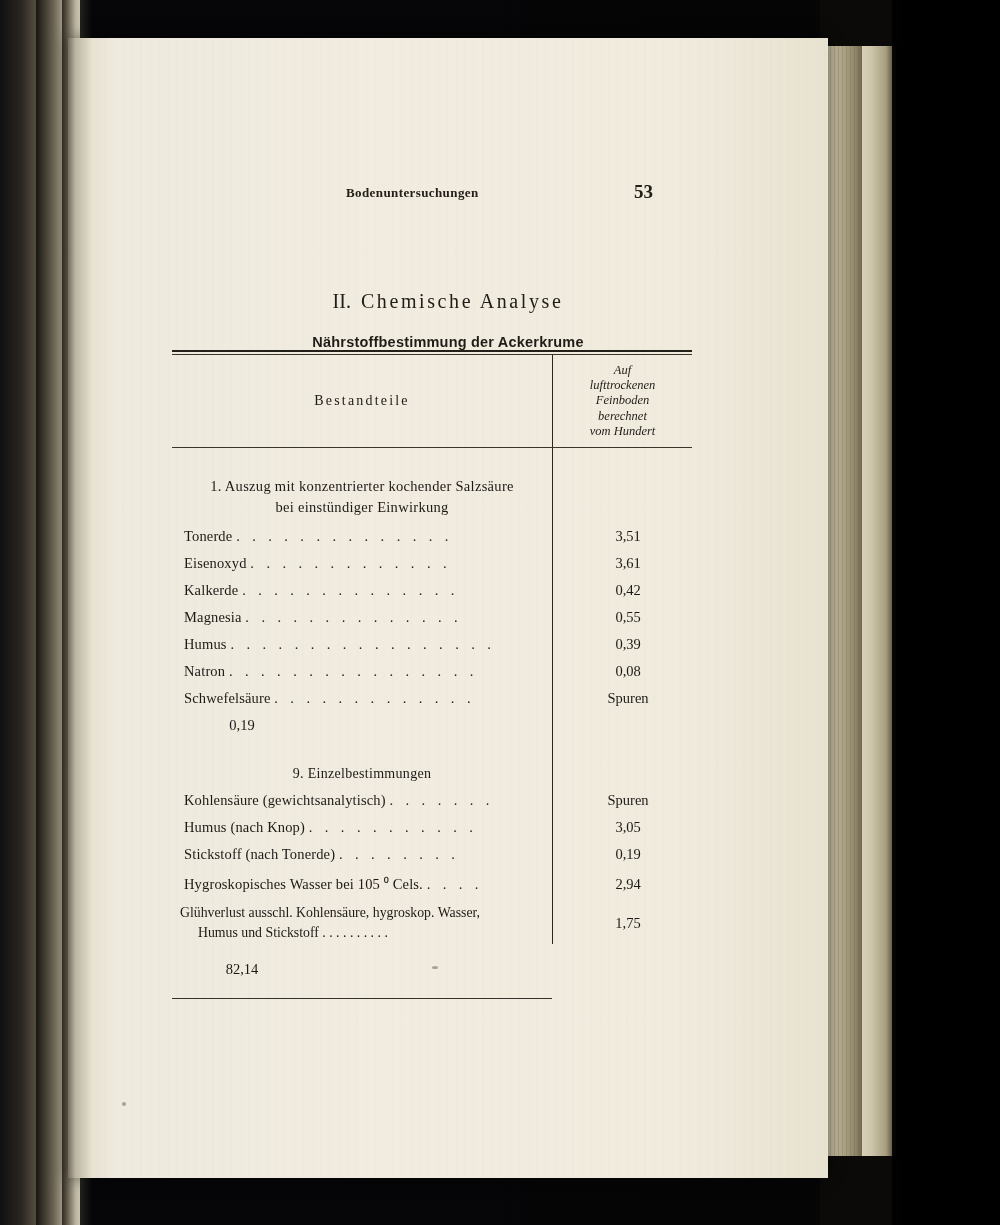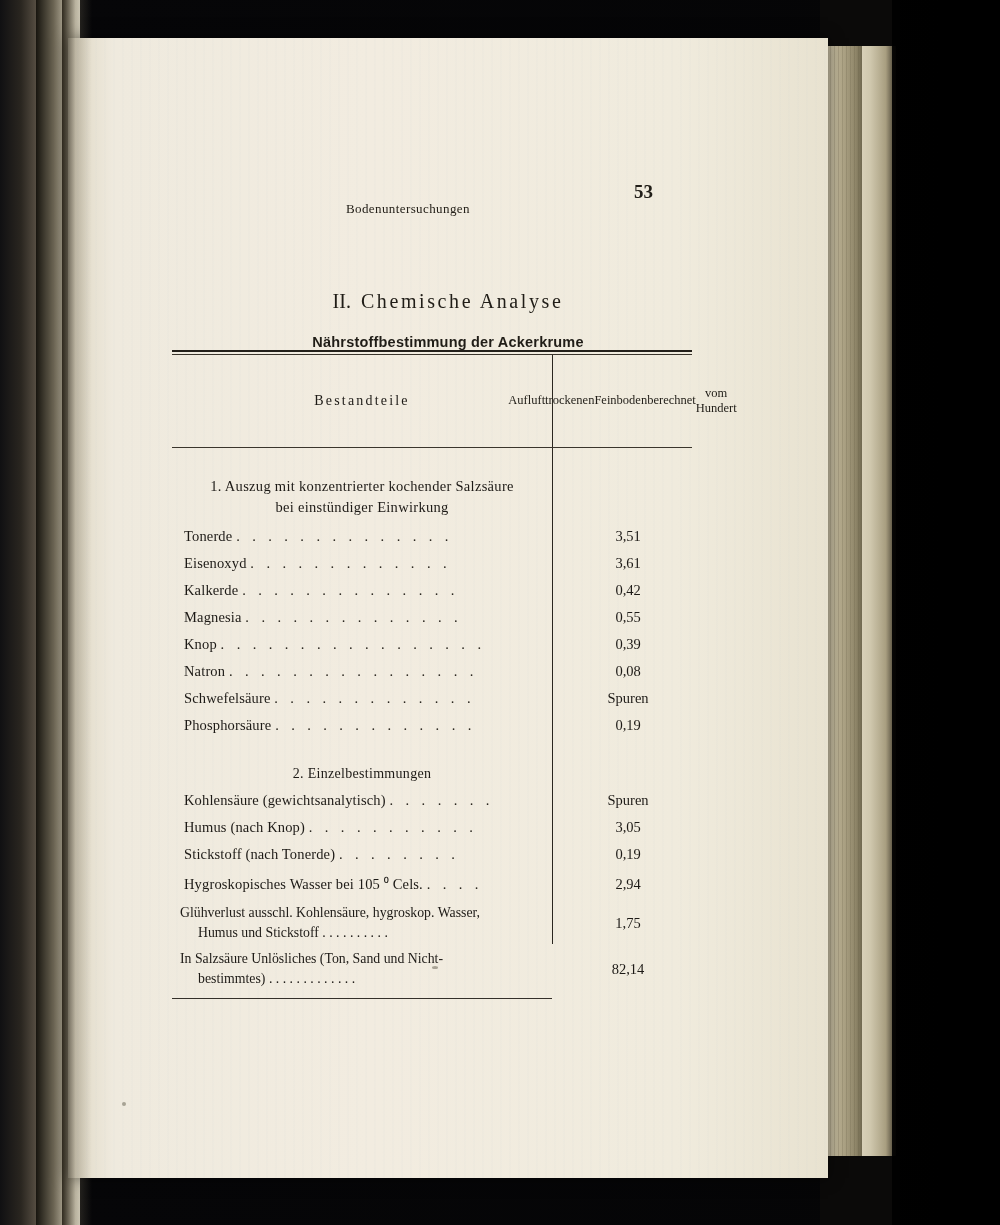--- a/index.html
+++ b/index.html
@@ -106,24 +106,24 @@
 
   
   .content {
     position: absolute;
     inset: 0;
     color: #1d1a16;
   }
   .running-head {
     position: absolute;
     left: 278px;
-    top: 163px;
+    top: 147px;
     font-size: 13px;
     letter-spacing: 0.4px;
-    font-weight: 400;
+    font-weight: 700;
     color: #242019;
   }
   .page-no {
     position: absolute;
     left: 566px;
     top: 143px;
     font-size: 19px;
     font-weight: 700;
     color: #211e18;
   }
@@ -188,27 +188,28 @@
     top: 0;
     width: 0;
     border-left: 1px solid #2a261f;
     height: 92px;
   }
   .head-right {
     position: absolute;
     left: 381px; top: 0;
     width: 139px; height: 92px;
     display: flex;
-    flex-direction: row;
+    flex-direction: column;
     align-items: center;
     justify-content: center;
     line-height: 1.22;
     font-size: 12.5px;
     text-align: center;
     color: #201d17;
+    font-style: italic;
   }
   .body {
     position: relative;
     padding-top: 14px;
     min-height: 490px;
   }
   .vline-body {
     position: absolute;
     left: 380px; top: 0;
     width: 0;
@@ -351,37 +352,36 @@
           </div>
           <div class="row">
             <div class="label"><span>Kalkerde</span> <span class="dots">. . . . . . . . . . . . . .</span></div>
             <div class="val">0,42</div>
           </div>
           <div class="row">
             <div class="label"><span>Magnesia</span> <span class="dots">. . . . . . . . . . . . . .</span></div>
             <div class="val">0,55</div>
           </div>
           <div class="row">
-            <div class="label"><span>Knop</span> <span class="dots">. . . . . . . . . . . . . . . . .</span></div>
+            <div class="label"><span>Humus</span> <span class="dots">. . . . . . . . . . . . . . . . .</span></div>
             <div class="val">0,39</div>
           </div>
           <div class="row">
             <div class="label"><span>Natron</span> <span class="dots">. . . . . . . . . . . . . . . .</span></div>
             <div class="val">0,08</div>
           </div>
           <div class="row">
             <div class="label"><span>Schwefelsäure</span> <span class="dots">. . . . . . . . . . . . .</span></div>
             <div class="val">Spuren</div>
           </div>
           <div class="row">
-            <div class="label"><span>Phosphorsäure</span> <span class="dots">. . . . . . . . . . . . .</span></div>
             <div class="val">0,19</div>
           </div>
 
-          <div class="grp g2">2. Einzelbestimmungen</div>
+          <div class="grp g2">9. Einzelbestimmungen</div>
 
           <div class="row">
             <div class="label"><span>Kohlensäure (gewichtsanalytisch)</span> <span class="dots">. . . . . . .</span></div>
             <div class="val">Spuren</div>
           </div>
           <div class="row">
             <div class="label"><span>Humus (nach Knop)</span> <span class="dots">. . . . . . . . . . .</span></div>
             <div class="val">3,05</div>
           </div>
           <div class="row">
@@ -395,24 +395,20 @@
 
           <div class="row tall">
             <div class="label2">
               <span>Glühverlust ausschl. Kohlensäure, hygroskop. Wasser,</span>
               <span class="l2">Humus und Stickstoff . . . . . . . . . .</span>
             </div>
             <div class="val">1,75</div>
           </div>
 
           <div class="row tall">
-            <div class="label2">
-              <span>In Salzsäure Unlösliches (Ton, Sand und Nicht-</span>
-              <span class="l2">bestimmtes) . . . . . . . . . . . . .</span>
-            </div>
             <div class="val">82,14</div>
           </div>
 
           <div class="summa-rule"></div>
 
         </div>
       </div>
 
       <div class="speck" style="left:364px; top:928px; width:6px; height:3px;"></div>
       <div class="speck" style="left:54px; top:1064px; width:4px; height:4px;"></div>

